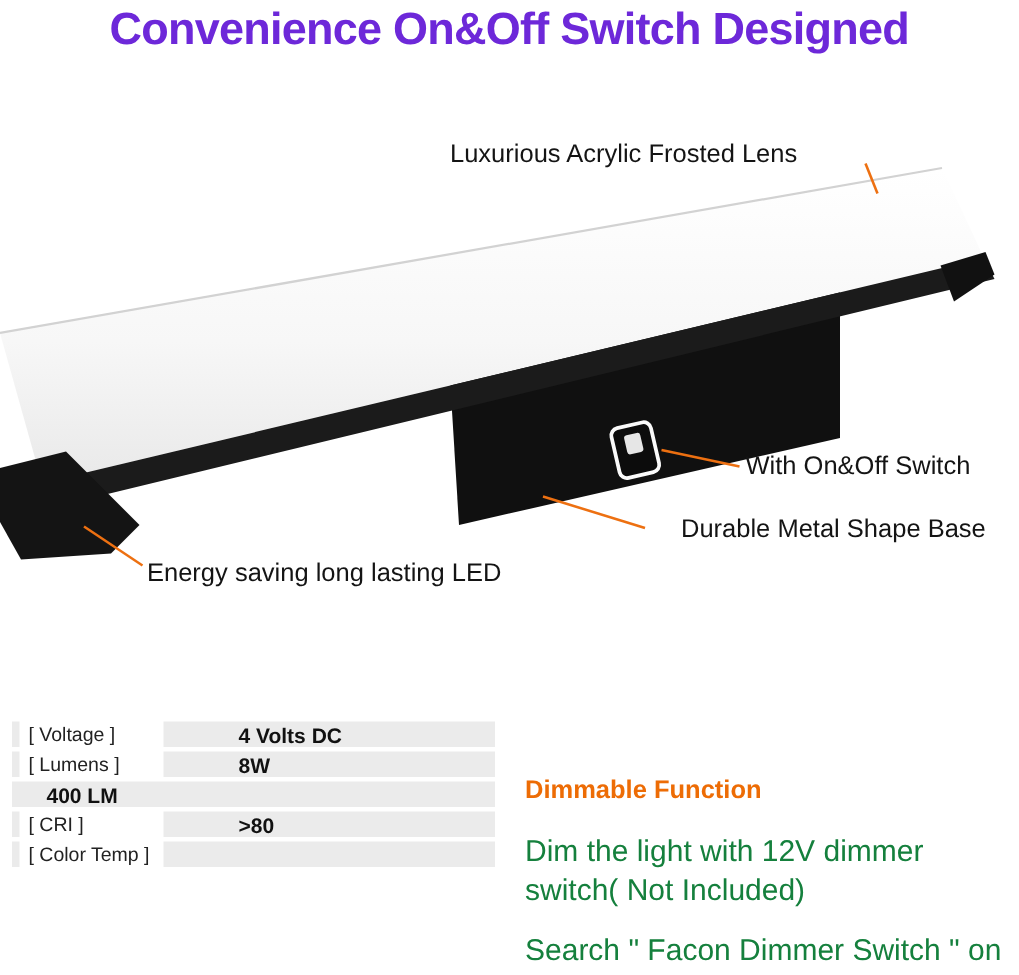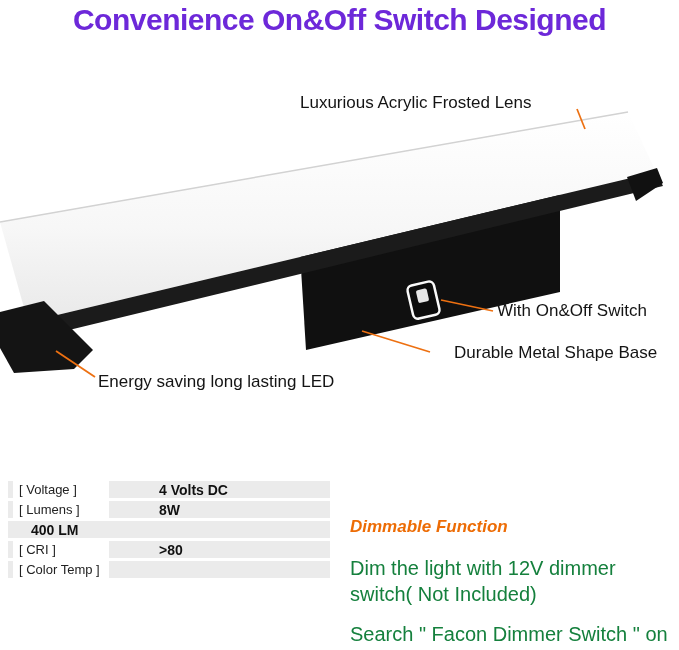--- a/index.html
+++ b/index.html
@@ -76,21 +76,20 @@
     position: absolute;
     left: 350px;
     top: 517px;
     width: 320px;
   }
   .dimmable-heading {
     font-size: 17px;
     font-weight: bold;
     color: #ed6c05;
     margin-bottom: 18px;
-    font-style: italic;
   }
   .dimmable-line {
     font-size: 20px;
     color: #15803d;
     margin-bottom: 14px;
     line-height: 1.3;
   }
 </style>
 </head>
 <body>

